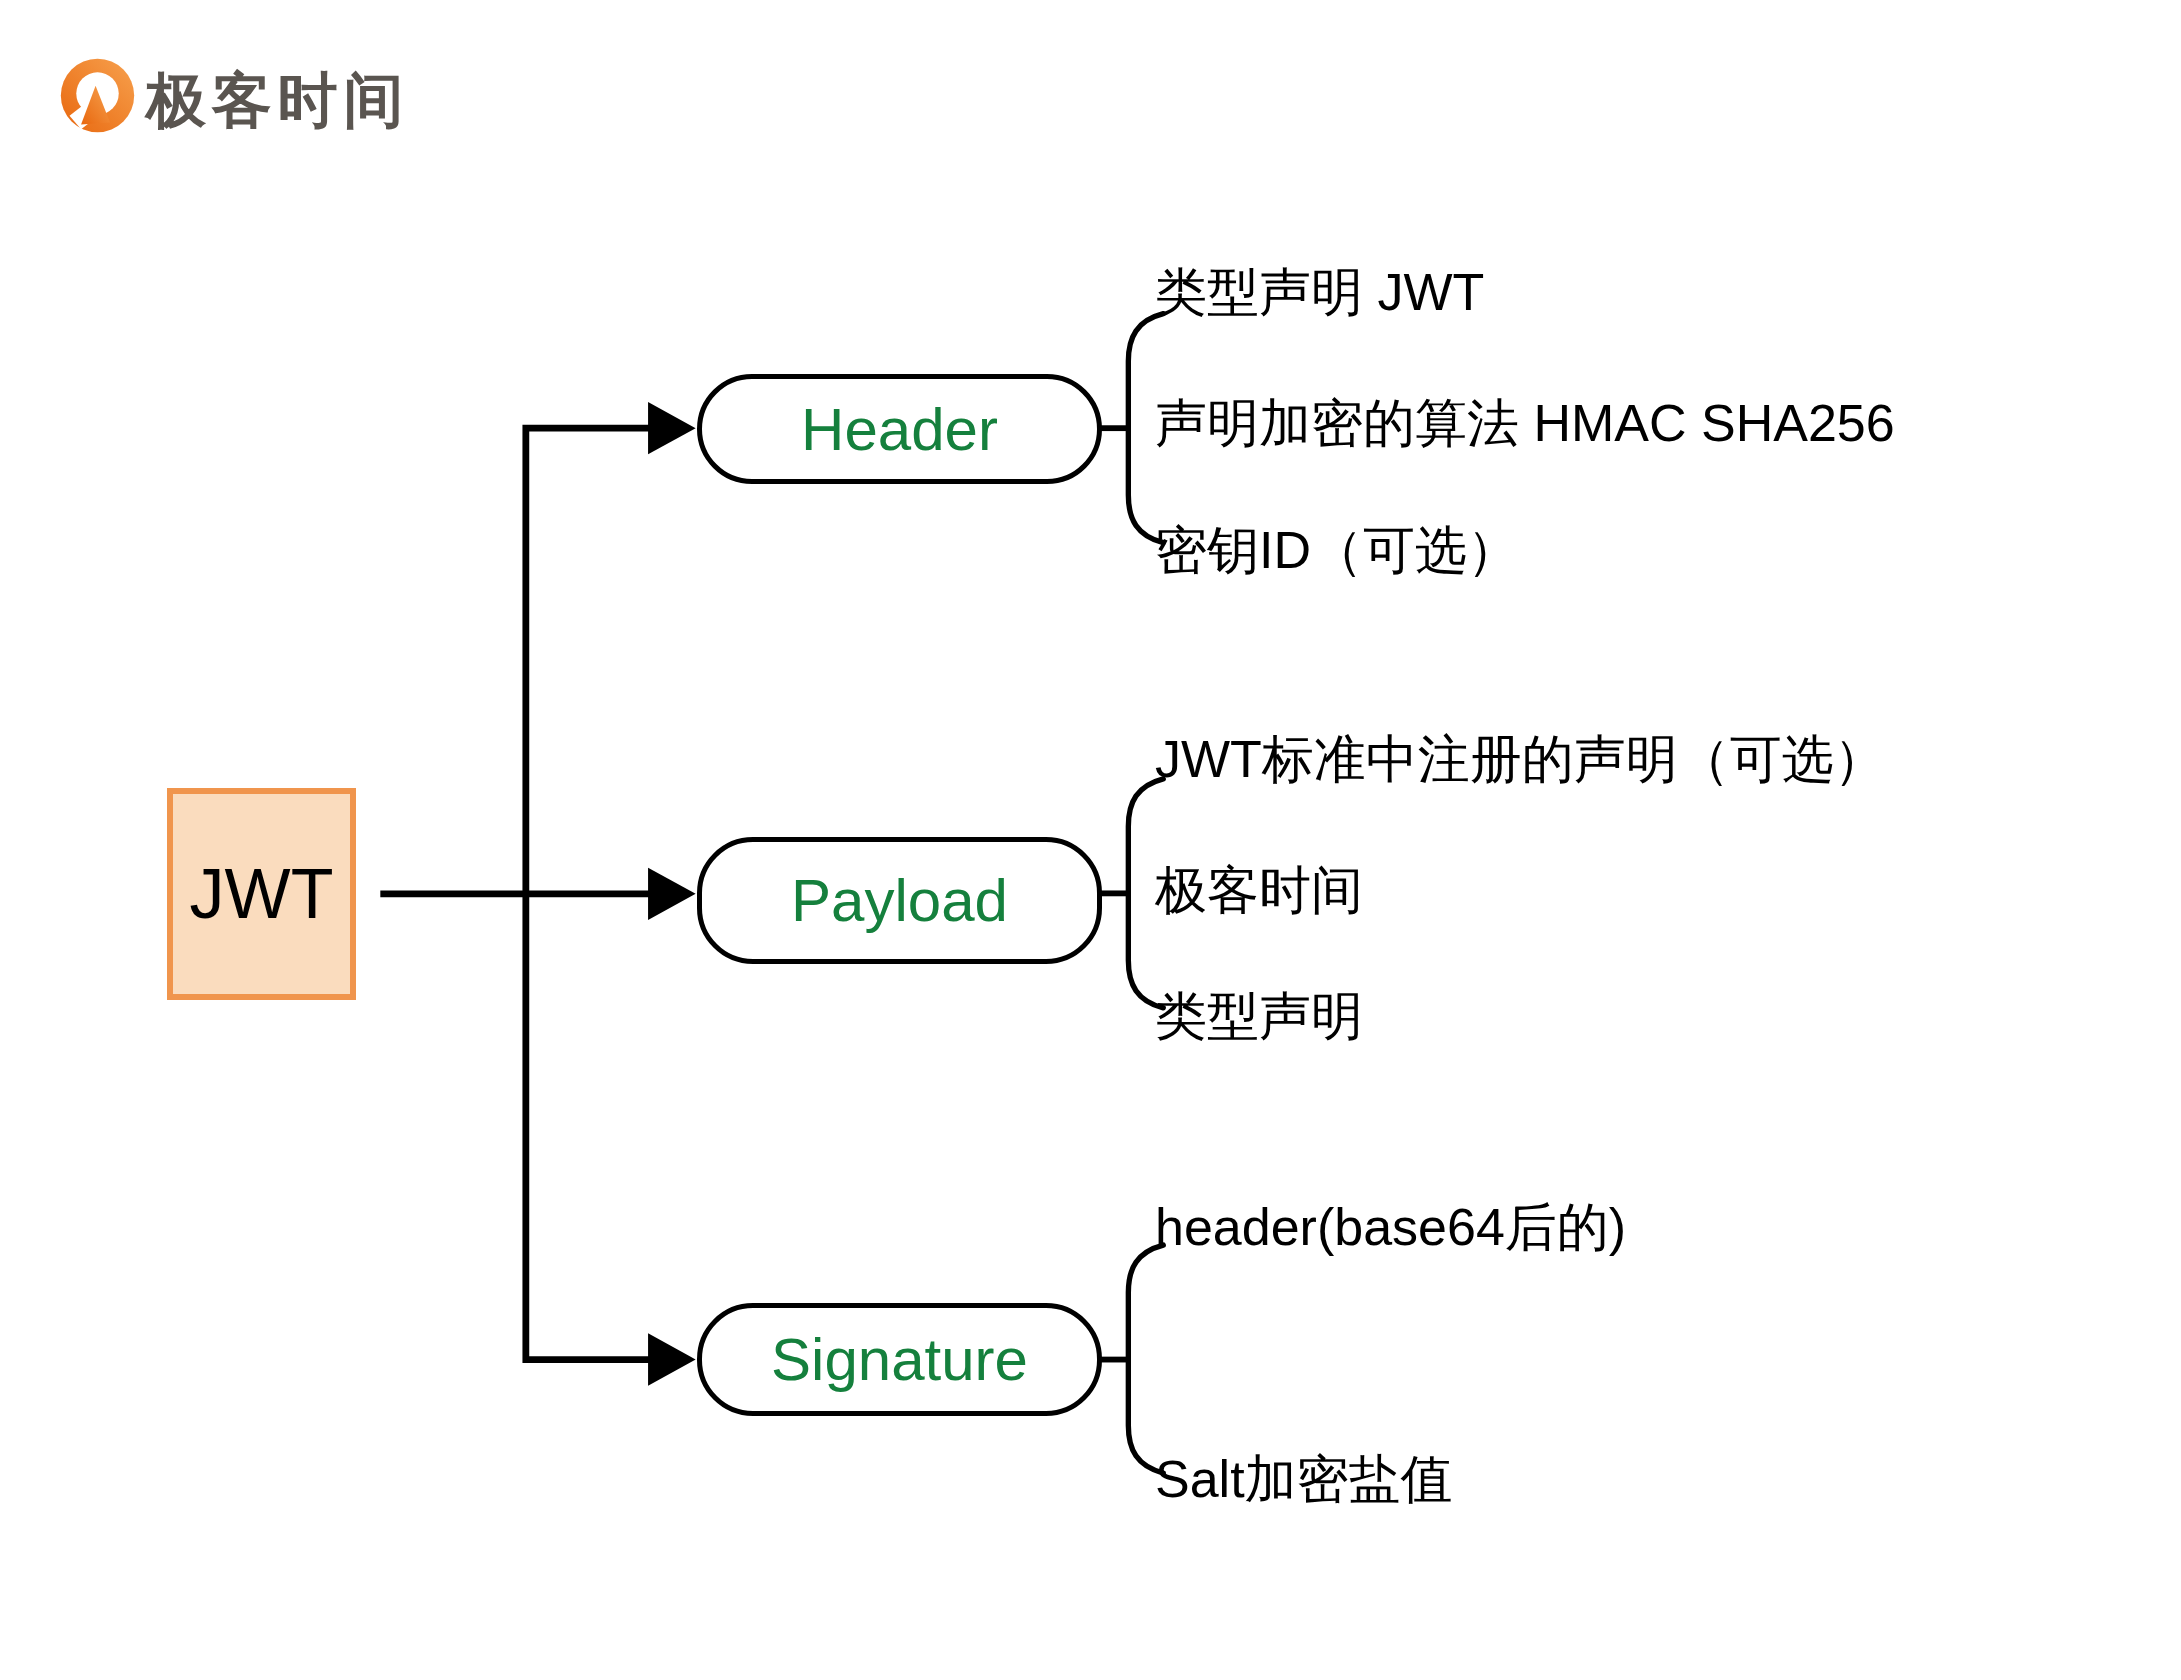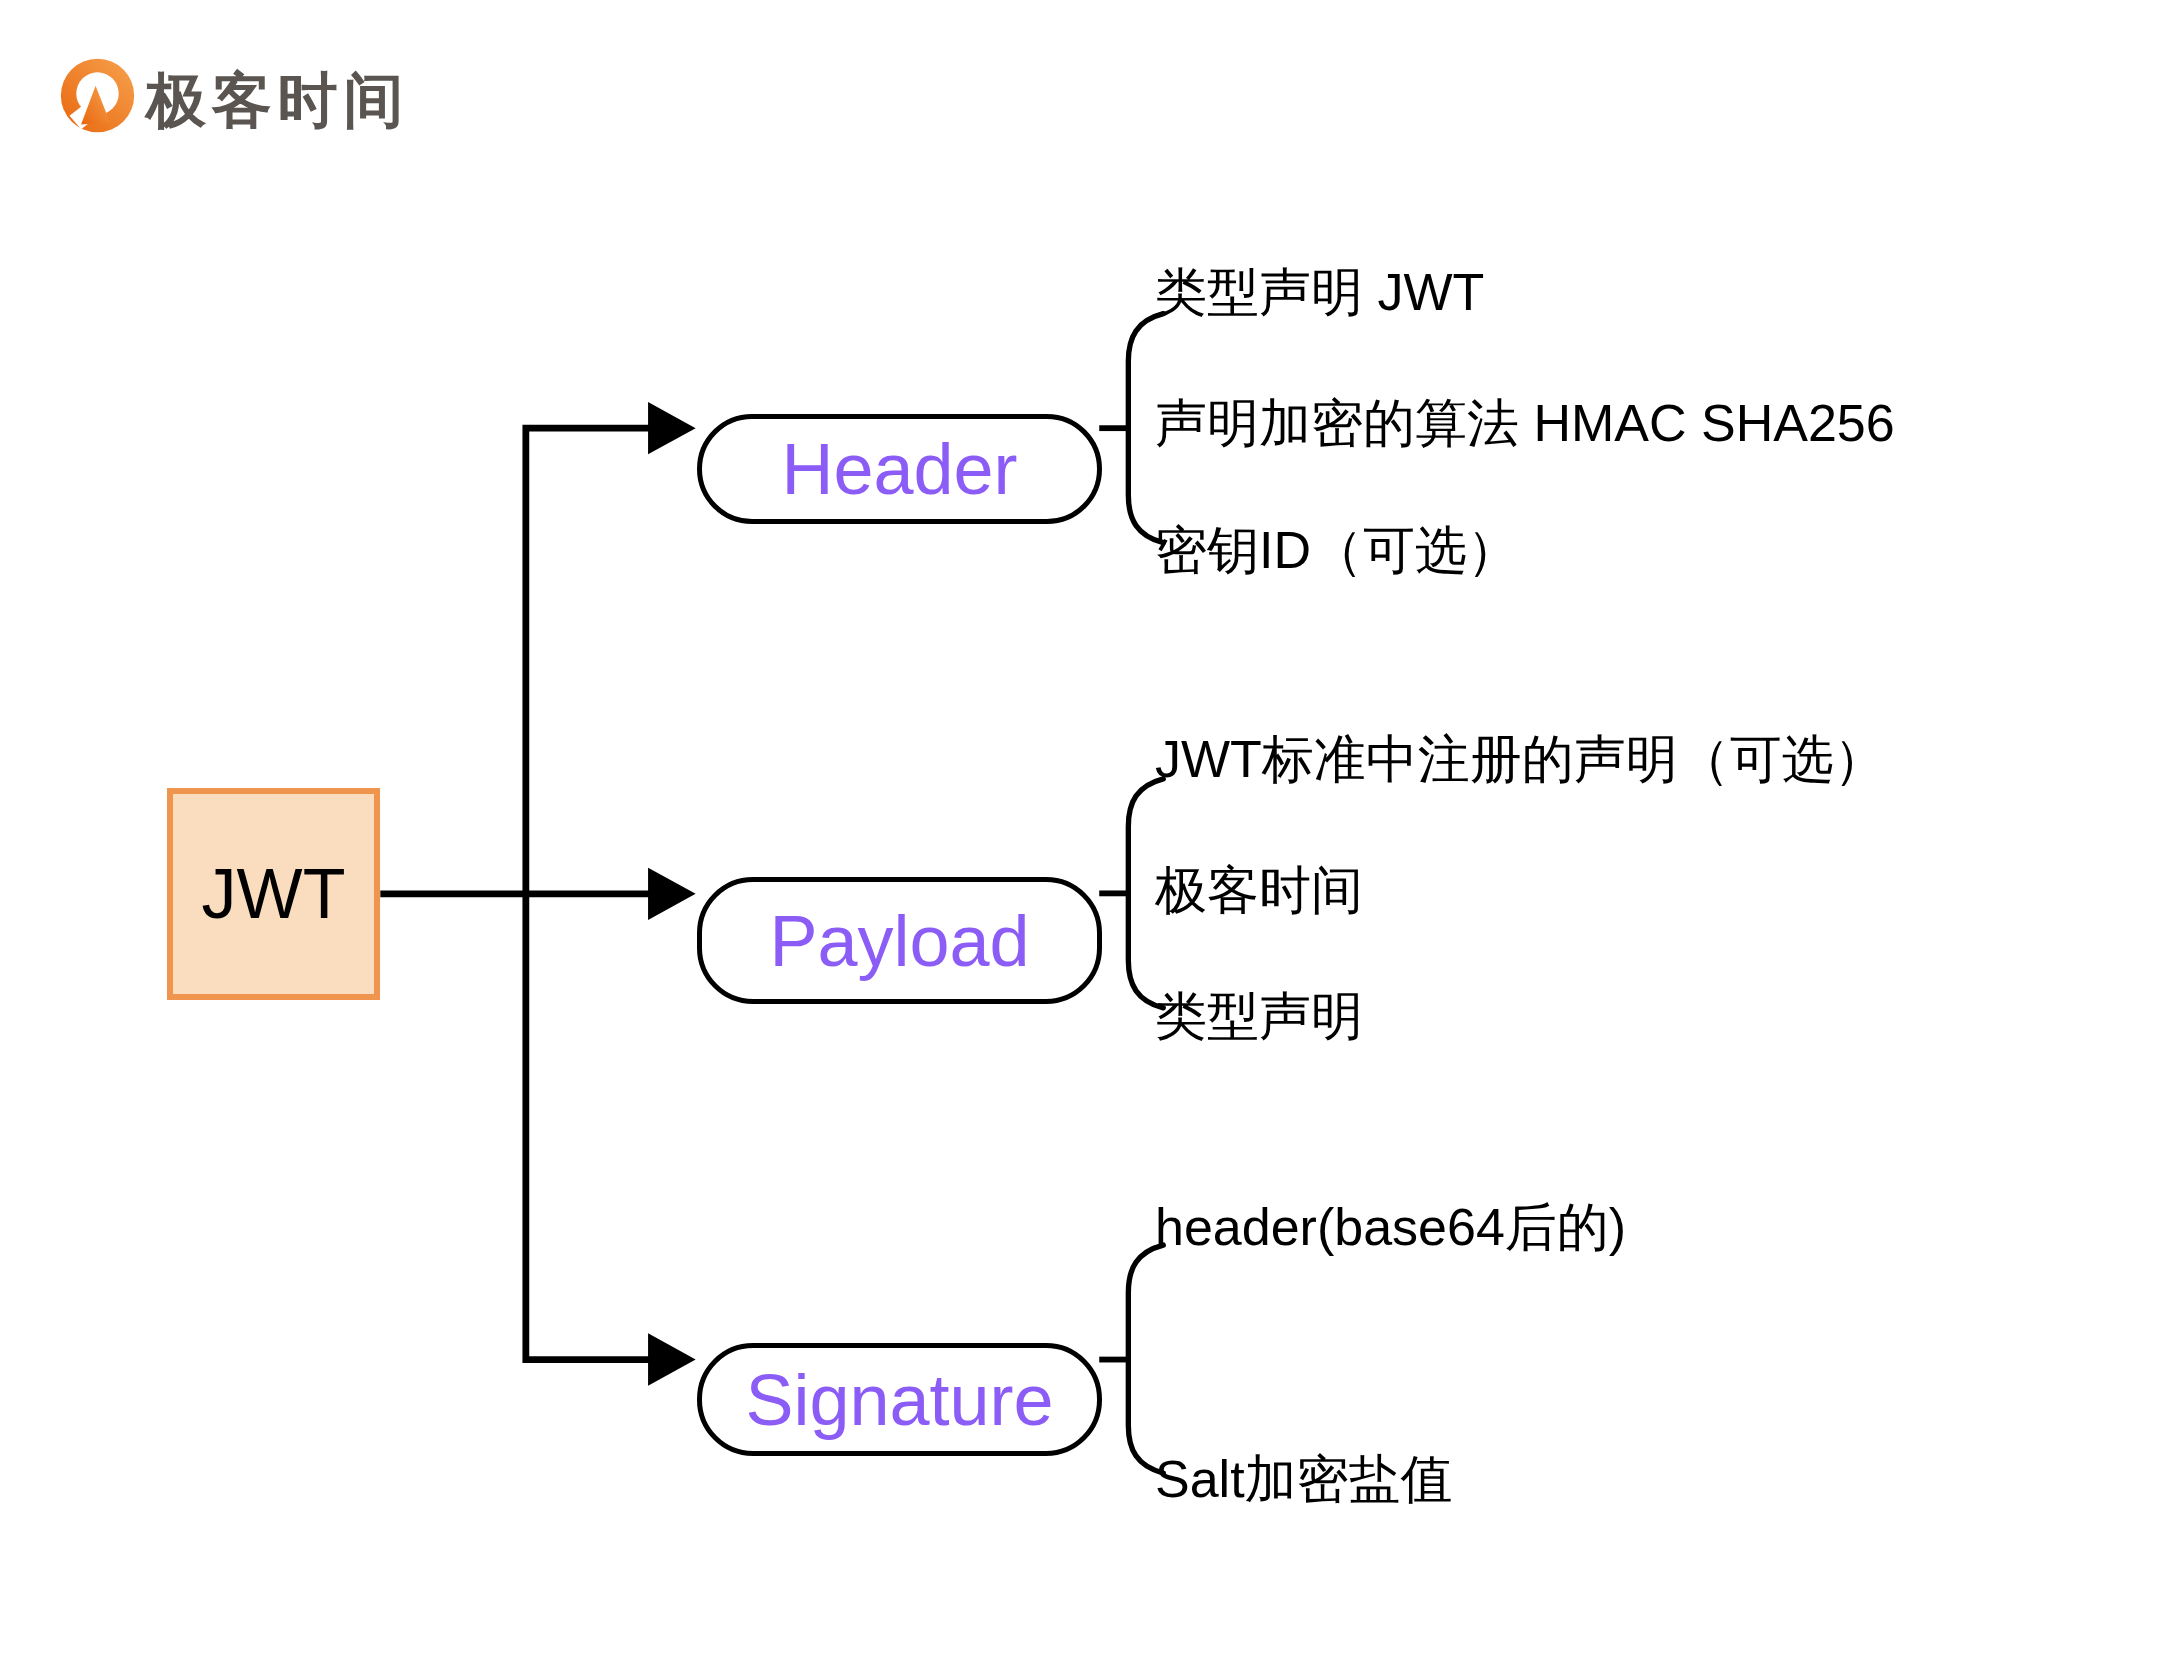--- a/index.html
+++ b/index.html
@@ -16,33 +16,33 @@
   #brand-name{
     left:146px;top:70px;
     font-size:60px;line-height:62px;
     font-weight:600;color:#5A5550;
     letter-spacing:5.8px;white-space:nowrap;
   }
   
   #connector-svg{left:0;top:0;}
   
   #jwt-root{
-    left:167px;top:788px;width:213px;height:212px;
+    left:167px;top:788px;width:189px;height:212px;
     background:#FADCBE;border:6.8px solid #F0954D;
     box-sizing:border-box;
     display:flex;align-items:center;justify-content:center;
     font-size:70px;color:#000;
   }
   
   .pill{
     width:405px;background:#ffffff;
     border:5.8px solid #000;border-radius:56px;
     box-sizing:border-box;
     display:flex;align-items:center;justify-content:center;
-    font-size:72px;color:#8b5cf6;white-space:nowrap;margin-top:40px;
+    font-size:60px;color:#15803d;white-space:nowrap;
   }
   #pill-header{left:697px;top:374px;height:110px;}
   #pill-payload{left:697px;top:837px;height:127px;}
   #pill-signature{left:697px;top:1303px;height:113px;}
   
   .branch{
     left:1155px;
     font-size:52px;color:#000;
     white-space:nowrap;
     transform:translateY(-50%);

